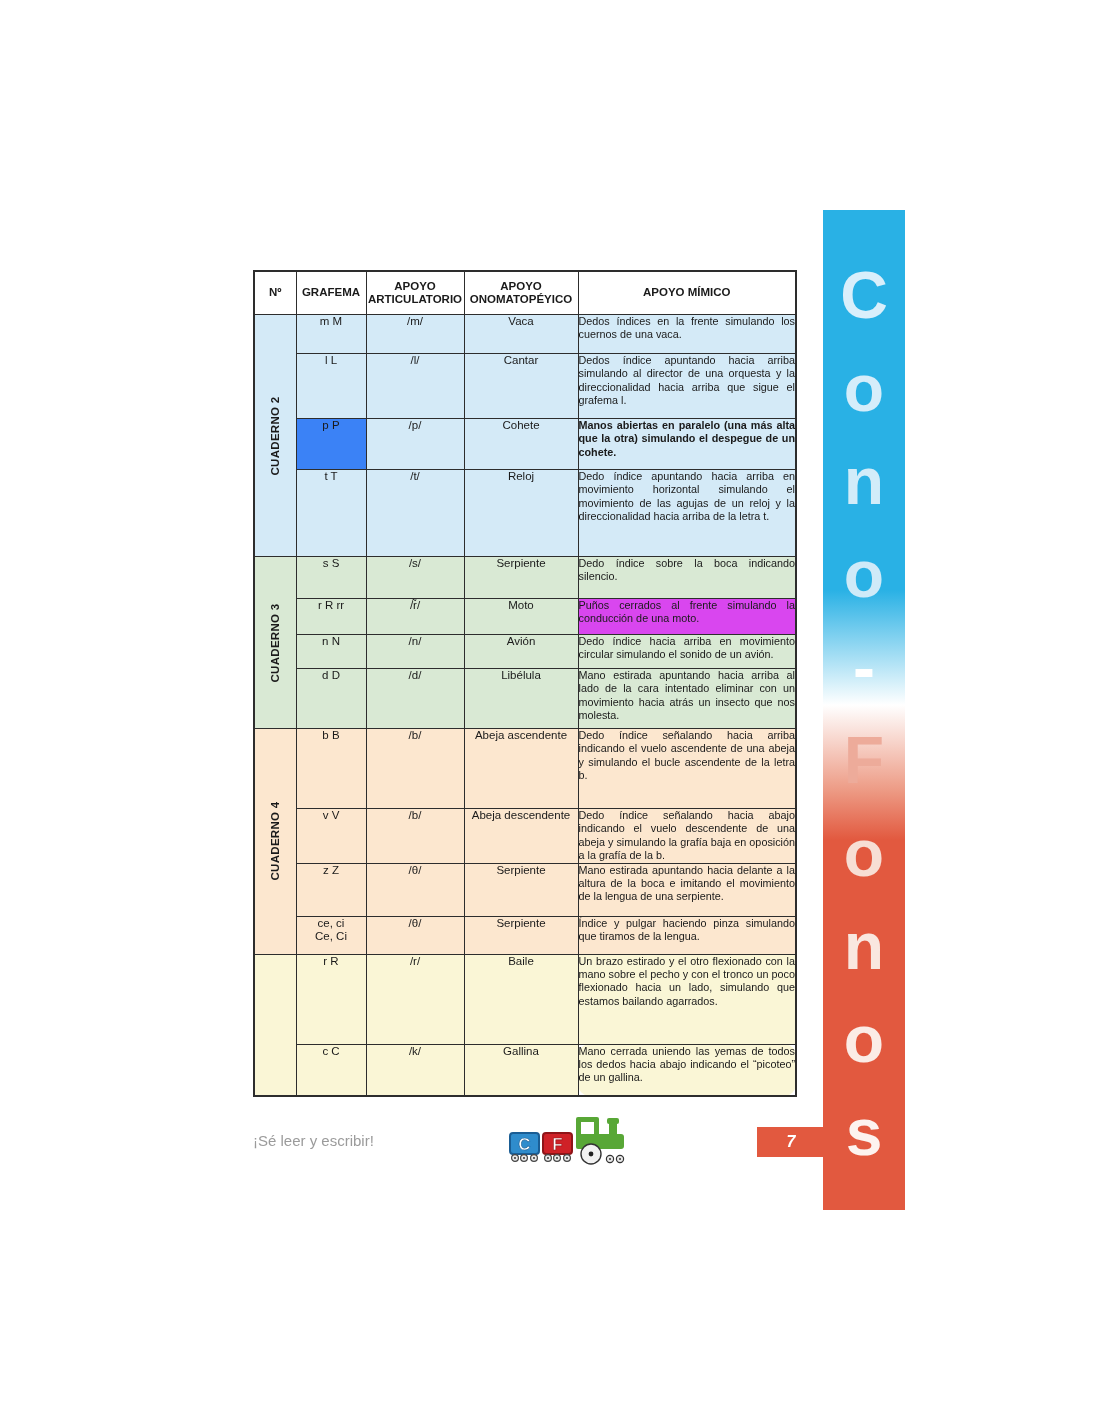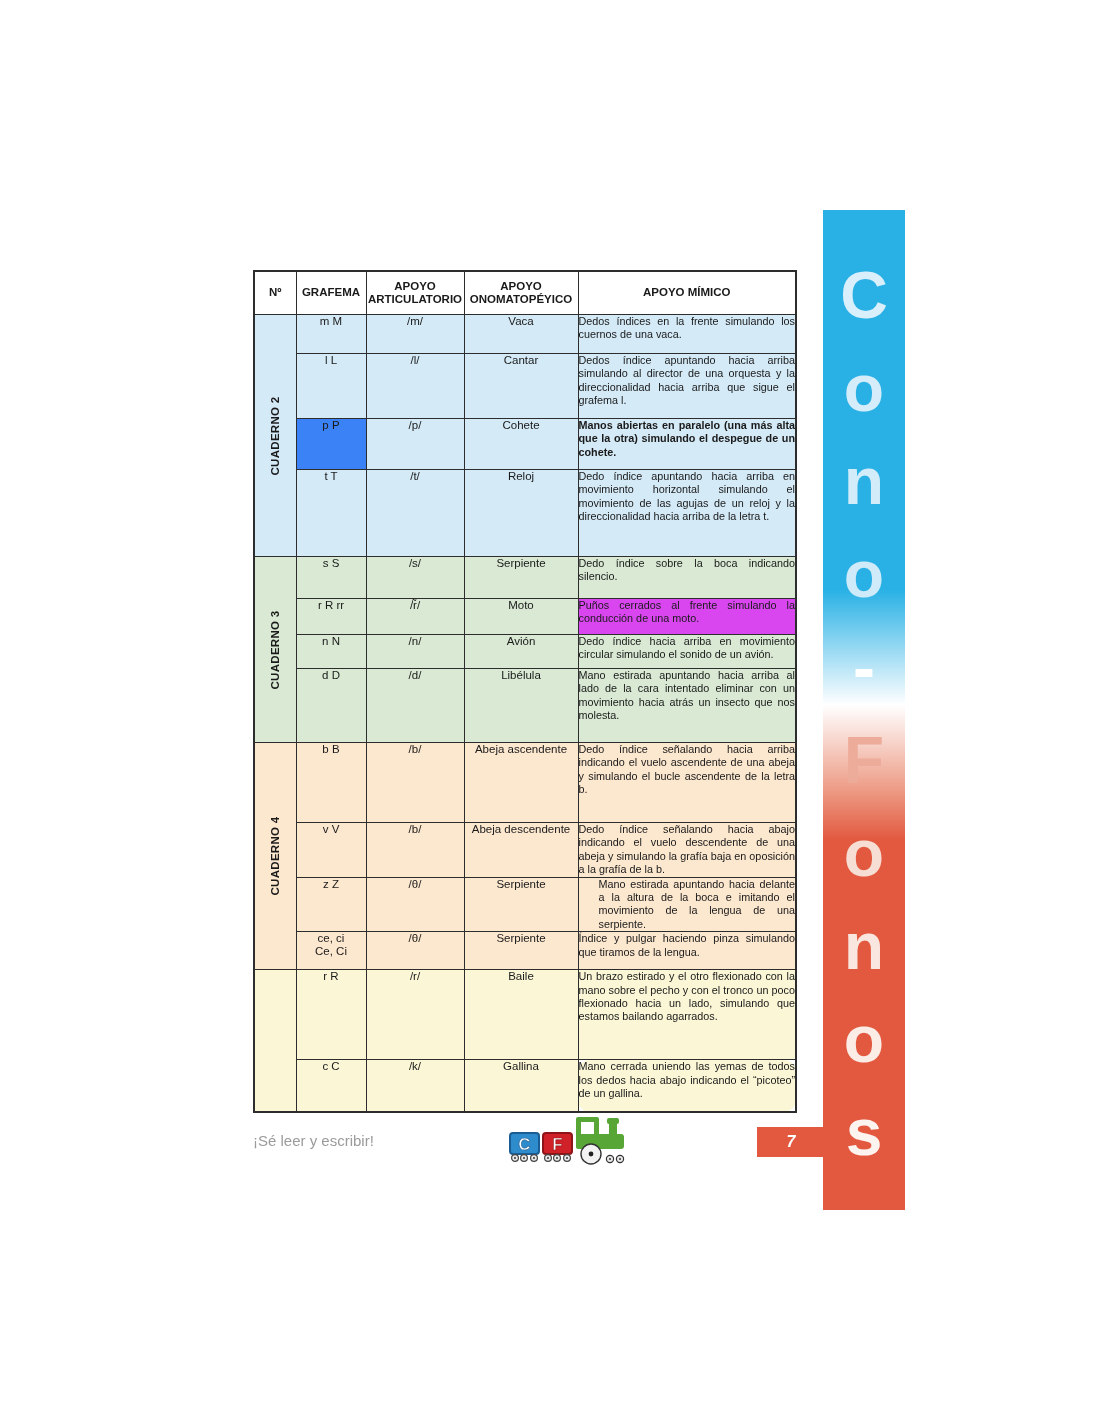--- a/index.html
+++ b/index.html
@@ -169,21 +169,21 @@
           <td class="articulatorio-cell" style="background: rgb(217, 233, 212);">/r̃/</td>
           <td class="onomatopeyico-cell" style="background: rgb(217, 233, 212);">Moto</td>
           <td class="mimico-cell" style="background: #d946ef;">Puños cerrados al frente simulando la conducción de una moto.</td>
         </tr>
         <tr style="height: 34px;">
           <td class="grafema-cell" style="background: rgb(217, 233, 212);">n N</td>
           <td class="articulatorio-cell" style="background: rgb(217, 233, 212);">/n/</td>
           <td class="onomatopeyico-cell" style="background: rgb(217, 233, 212);">Avión</td>
           <td class="mimico-cell" style="background: rgb(217, 233, 212);">Dedo índice hacia arriba en movimiento circular simulando el sonido de un avión.</td>
         </tr>
-        <tr style="height: 74px; margin-left: 8px;">
+        <tr style="height: 60px; margin-left: 8px;">
           <td class="grafema-cell" style="background: rgb(217, 233, 212);">d D</td>
           <td class="articulatorio-cell" style="background: rgb(217, 233, 212);">/d/</td>
           <td class="onomatopeyico-cell" style="background: rgb(217, 233, 212);">Libélula</td>
           <td class="mimico-cell" style="background: rgb(217, 233, 212);">Mano estirada apuntando hacia arriba al lado de la cara intentado eliminar con un movimiento hacia atrás un insecto que nos molesta.</td>
         </tr>
         <tr style="height: 80px;">
           <td rowspan="4" class="num-cell" style="background: rgb(252, 231, 207);">
             <span class="vlabel">CUADERNO 4</span>
           </td>
           <td class="grafema-cell" style="background: rgb(252, 231, 207);">b B</td>
@@ -194,21 +194,21 @@
         <tr style="height: 51px;">
           <td class="grafema-cell" style="background: rgb(252, 231, 207);">v V</td>
           <td class="articulatorio-cell" style="background: rgb(252, 231, 207);">/b/</td>
           <td class="onomatopeyico-cell" style="background: rgb(252, 231, 207);">Abeja descendente</td>
           <td class="mimico-cell" style="background: rgb(252, 231, 207);">Dedo índice señalando hacia abajo indicando el vuelo descendente de una abeja y simulando la grafía baja en oposición a la grafía de la b.</td>
         </tr>
         <tr style="height: 53px;">
           <td class="grafema-cell" style="background: rgb(252, 231, 207);">z Z</td>
           <td class="articulatorio-cell" style="background: rgb(252, 231, 207);">/θ/</td>
           <td class="onomatopeyico-cell" style="background: rgb(252, 231, 207);">Serpiente</td>
-          <td class="mimico-cell" style="background: rgb(252, 231, 207); padding-left: 20px;">Mano estirada apuntando hacia delante a la altura de la boca e imitando el movimiento de la lengua de una serpiente.</td>
+          <td class="mimico-cell" style="background: rgb(252, 231, 207);">Mano estirada apuntando hacia delante a la altura de la boca e imitando el movimiento de la lengua de una serpiente.</td>
         </tr>
         <tr style="height: 38px;">
           <td class="grafema-cell" style="background: rgb(252, 231, 207);">ce, ci
 Ce, Ci</td>
           <td class="articulatorio-cell" style="background: rgb(252, 231, 207);">/θ/</td>
           <td class="onomatopeyico-cell" style="background: rgb(252, 231, 207);">Serpiente</td>
           <td class="mimico-cell" style="background: rgb(252, 231, 207);">Índice y pulgar haciendo pinza simulando que tiramos de la lengua.</td>
         </tr>
         <tr style="height: 90px;">
           <td rowspan="2" class="num-cell" style="background: rgb(250, 246, 214);">

